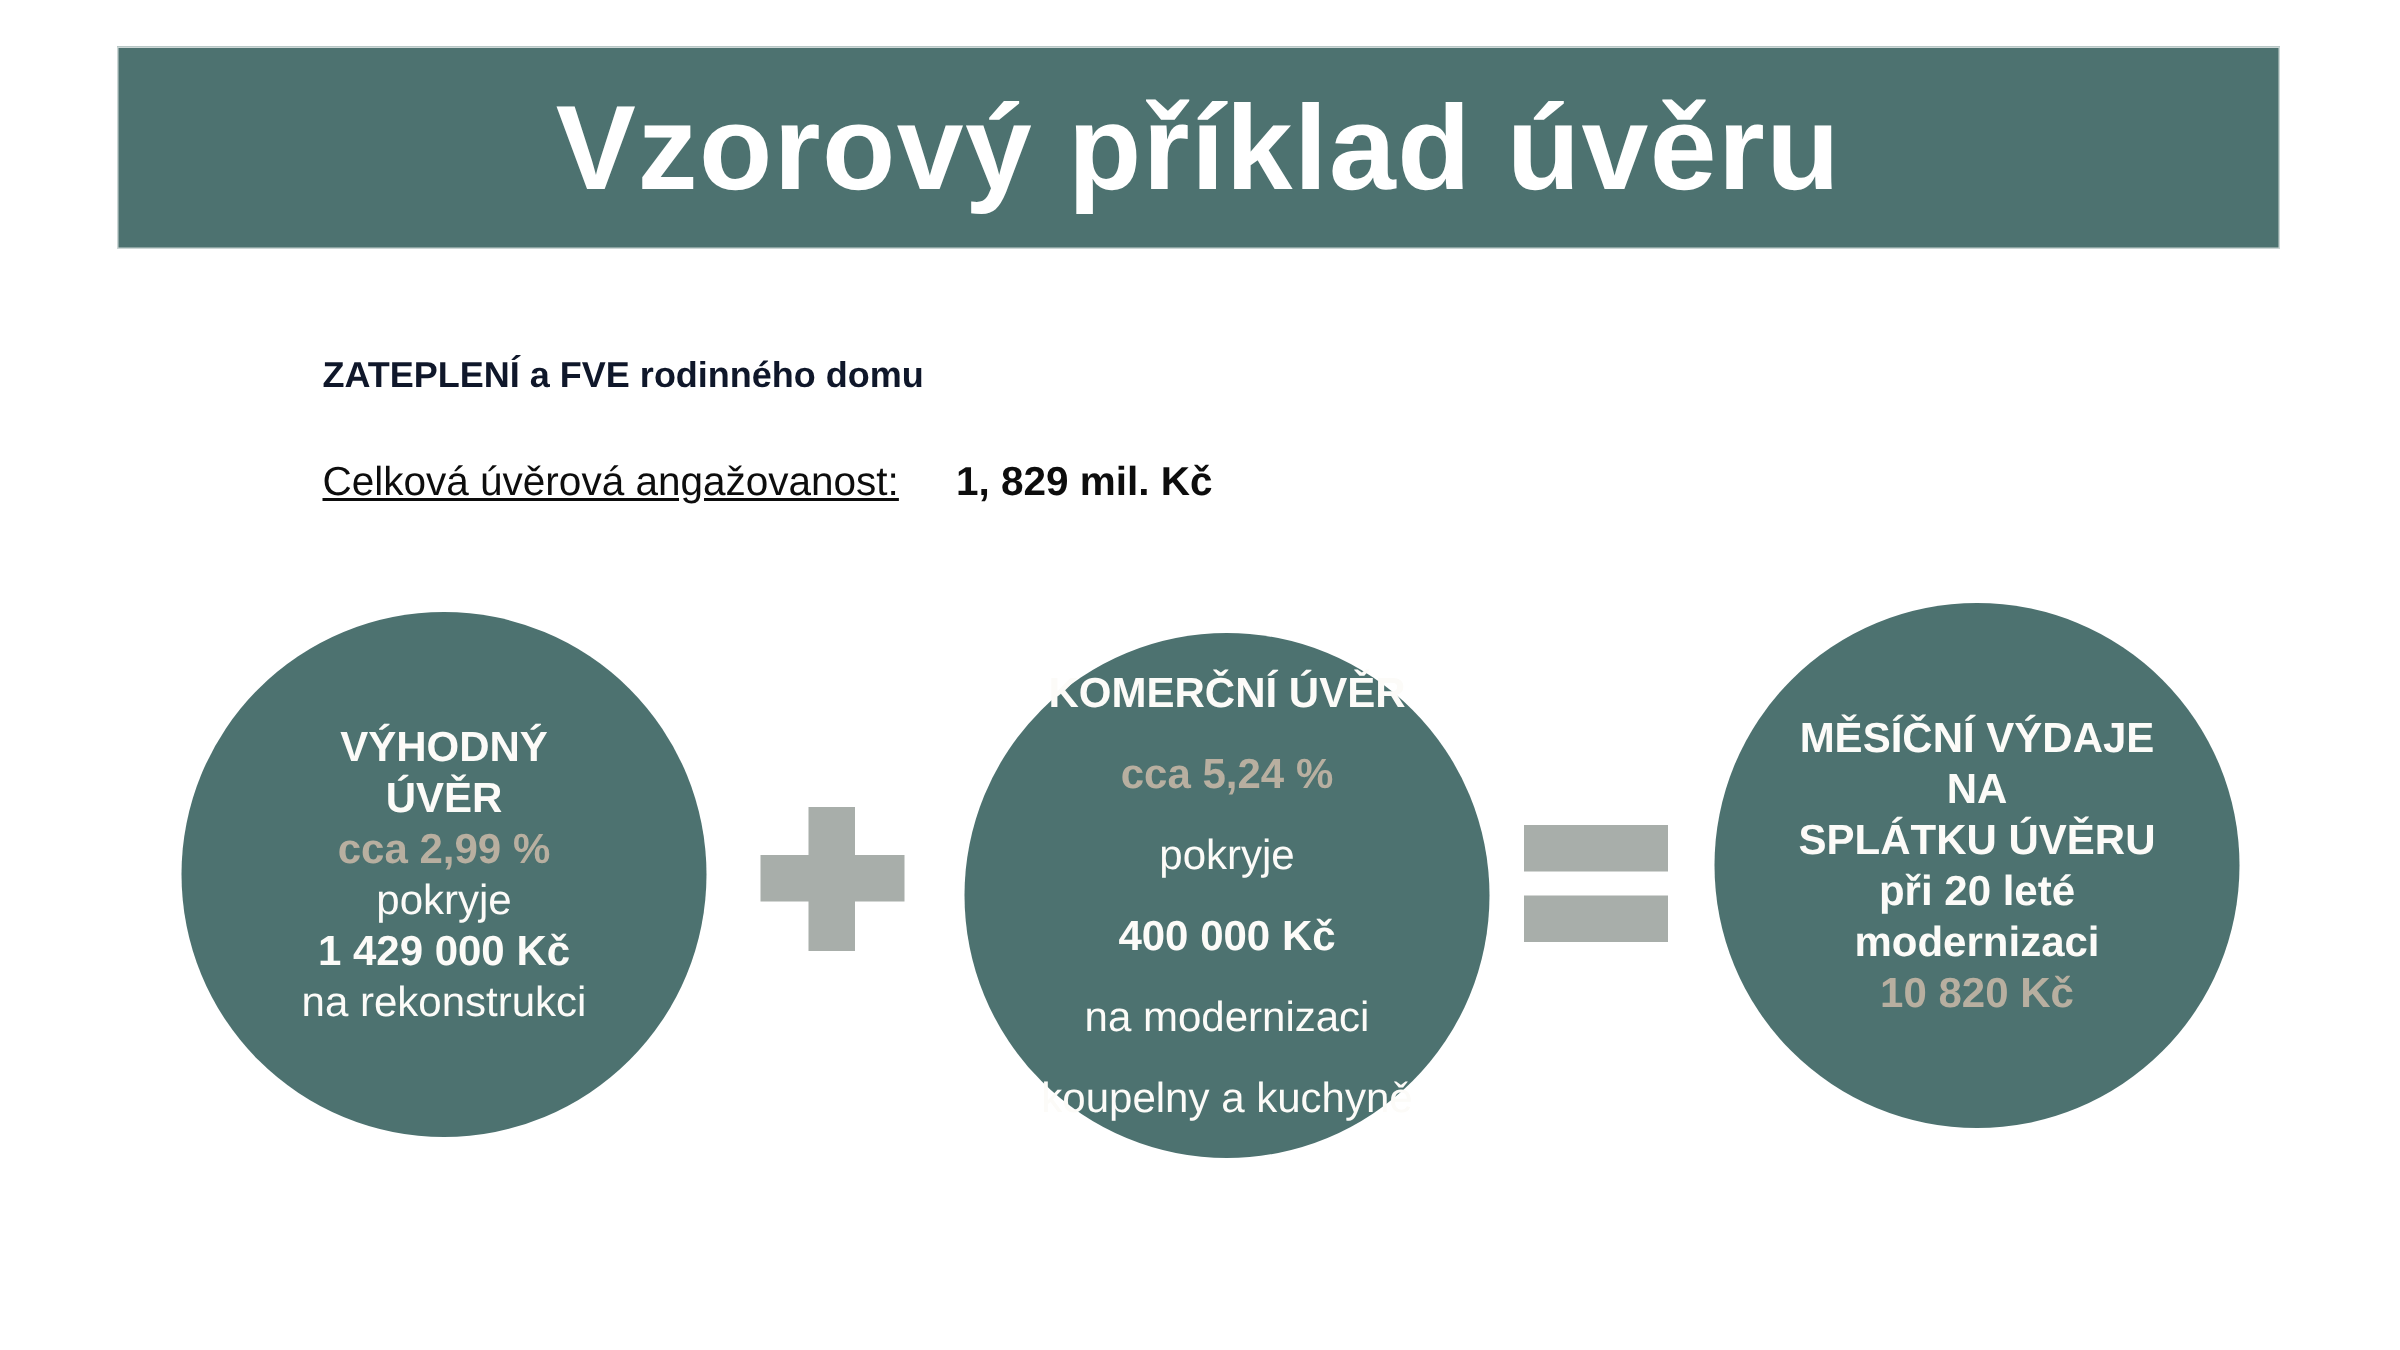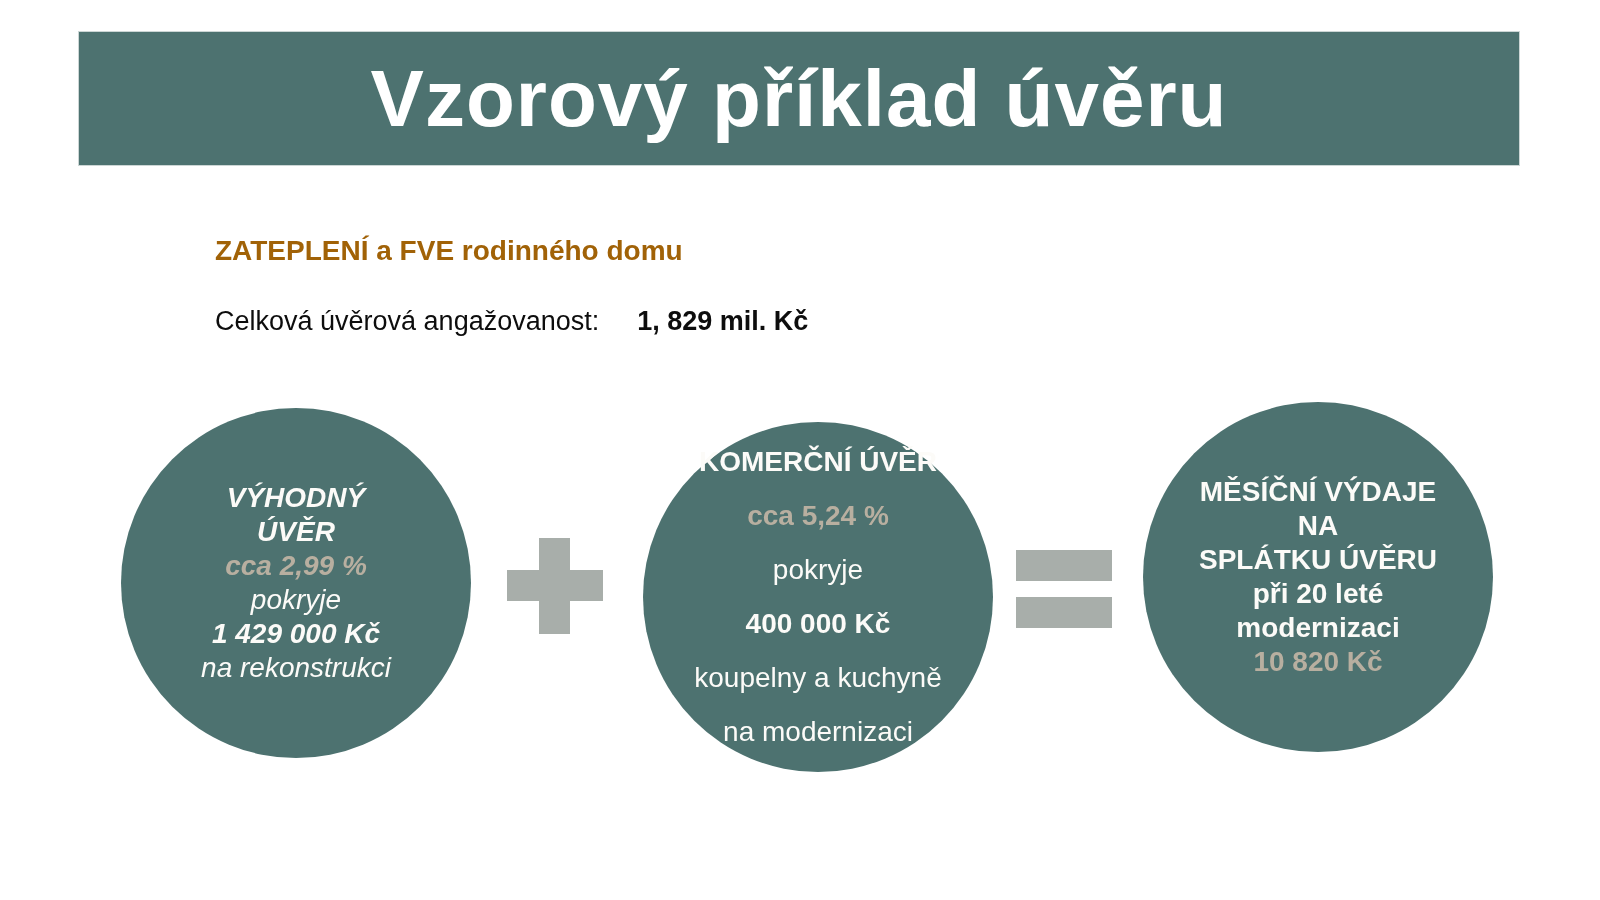--- a/index.html
+++ b/index.html
@@ -36,34 +36,35 @@
     font-size: 80px;
     font-weight: 700;
     letter-spacing: 1px;
     white-space: nowrap;
   }
   
   .project-heading {
     position: absolute;
     left: 215px;
     top: 234px;
-    font-size: 28px;
+    font-size: 24px;
     line-height: 34px;
     font-weight: 700;
-    color: #a16207;
+    color: #0f172a;
     white-space: nowrap;
   }
   .exposure-line {
     position: absolute;
     left: 215px;
     top: 303px;
     font-size: 27px;
     line-height: 36px;
     color: #0d0d0d;
     white-space: nowrap;
+    text-decoration: underline;
   }
   .exposure-value {
     display: inline-block;
     margin-left: 38px;
     font-weight: 700;
   }
   
   .circle {
     position: absolute;
     width: 350px;
@@ -72,21 +73,21 @@
     background: #4d7270;
     display: flex;
     flex-direction: column;
     align-items: center;
     justify-content: center;
     text-align: center;
     color: #fcfbf8;
     font-size: 28px;
     line-height: 34px;
   }
-  .circle-1 { left: 121px; top: 408px; font-style: italic; }
+  .circle-1 { left: 121px; top: 408px; }
   .circle-2 { left: 643px; top: 422px; gap: 20px; }
   .circle-3 { left: 1143px; top: 402px; }
   .cl { white-space: nowrap; }
   .cl.b { font-weight: 700; }
   .cl.a { font-weight: 700; color: #b8afa0; }
   
   .op { position: absolute; }
   .op-plus { left: 507px; top: 538px; width: 96px; height: 96px; }
   .op-plus .bar-h {
     position: absolute; left: 0; top: 32px; width: 96px; height: 31px;
@@ -131,22 +132,22 @@
   <div class="op op-plus">
     <div class="bar-h"></div>
     <div class="bar-v"></div>
   </div>
 
   <div class="circle circle-2">
     <div class="cl b">KOMERČNÍ ÚVĚR</div>
     <div class="cl a">cca 5,24 %</div>
     <div class="cl">pokryje</div>
     <div class="cl b">400 000 Kč</div>
+    <div class="cl">na modernizaci</div>
     <div class="cl">koupelny a kuchyně</div>
-    <div class="cl">na modernizaci</div>
   </div>
 
   <div class="op op-equals">
     <div class="bar-e top"></div>
     <div class="bar-e bottom"></div>
   </div>
 
   <div class="circle circle-3">
     <div class="cl b">MĚSÍČNÍ VÝDAJE</div>
     <div class="cl b">NA</div>

